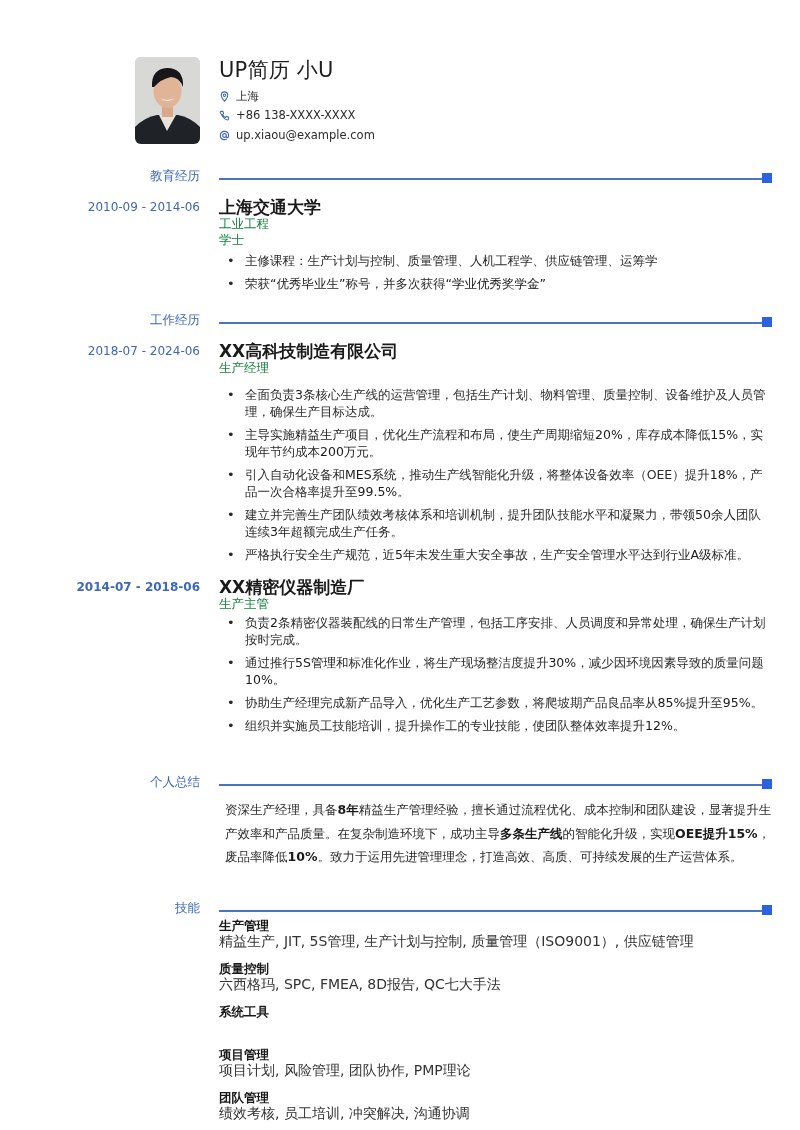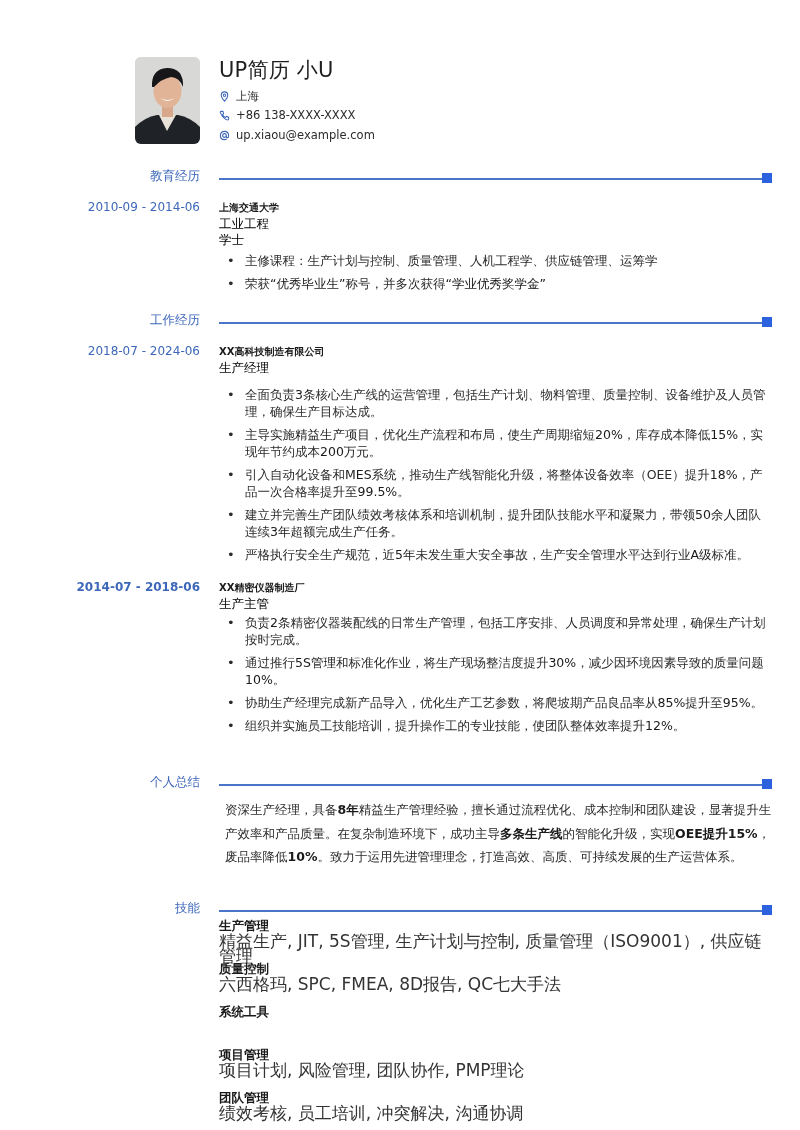--- a/index.html
+++ b/index.html
@@ -20,33 +20,33 @@
   .contact .ic { width: 11px; height: 11px; margin-right: 6px; display: inline-block; }
 
   
   .sec { position: absolute; left: 0; width: 800px; height: 20px; padding-left: 19px; }
   .sec .title { position: absolute; right: 600px; font-size: 12.5px; color: #3d67b9; top: 0; white-space: nowrap; }
   .sec .line { position: absolute; left: 219px; width: 544px; height: 1.5px; background: #4a74c9; top: 10px; }
   .sec .sq { position: absolute; left: 762px; width: 10px; height: 10px; background: #2d62df; top: 5px; }
 
   .date { position: absolute; right: 600px; font-size: 12px; color: #3d67b9; white-space: nowrap; }
   .entry { position: absolute; left: 219px; width: 552px; }
-  .org { font-size: 10px; font-weight: 700; color: #1a1a1a; line-height: 17px; }
-  .sub { font-size: 12.5px; color: #000000; line-height: 16px; }
+  .org { font-size: 17px; font-weight: 700; color: #1a1a1a; line-height: 17px; }
+  .sub { font-size: 12.5px; color: #15803d; line-height: 16px; }
   ul.bul { list-style: none; margin-top: 2px; }
   ul.bul li { position: relative; padding-left: 26px; font-size: 12.5px; line-height: 17px; color: #2b2b2b; margin-bottom: 6px; }
   ul.bul li::before { content: "•"; position: absolute; left: 8px; top: 0; color: #2b2b2b; font-size: 13px; }
   ul.bul li b { font-weight: 400; color: #1a1a1a; }
 
   .summary { position: absolute; left: 219px; width: 552px; top: 798px; font-size: 12.5px; line-height: 23.5px; color: #2b2b2b; margin-left: 6px; }
   .summary b { color: #1a1a1a; }
 
   .skill { position: absolute; left: 219px; width: 552px; }
   .skill .cat { font-size: 12.5px; font-weight: 700; color: #1a1a1a; line-height: 17px; }
-  .skill .items { font-size: 17px; color: #333; line-height: 15px; }
+  .skill .items { font-size: 14px; color: #333; line-height: 15px; }
 </style>
 </head>
 <body>
 
 <div class="page">
 
   <div class="photo">
     <svg width="65" height="87" viewBox="0 0 65 87">
       <rect width="65" height="87" fill="#d8d8d6"></rect>
       <path d="M0 87 L0 70 Q10 60 22 58 L43 58 Q55 60 65 70 L65 87 Z" fill="#1f2327"></path>

